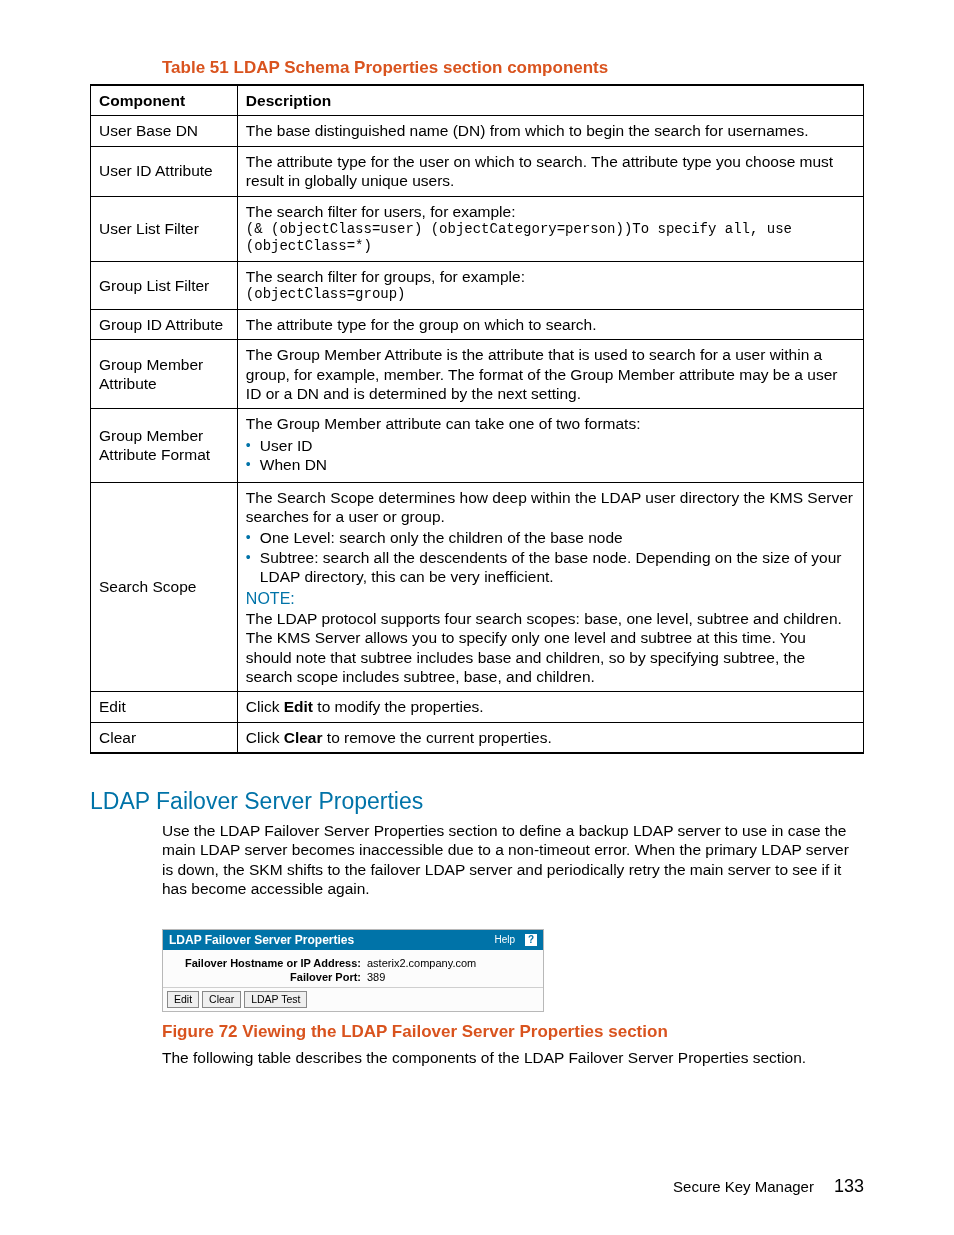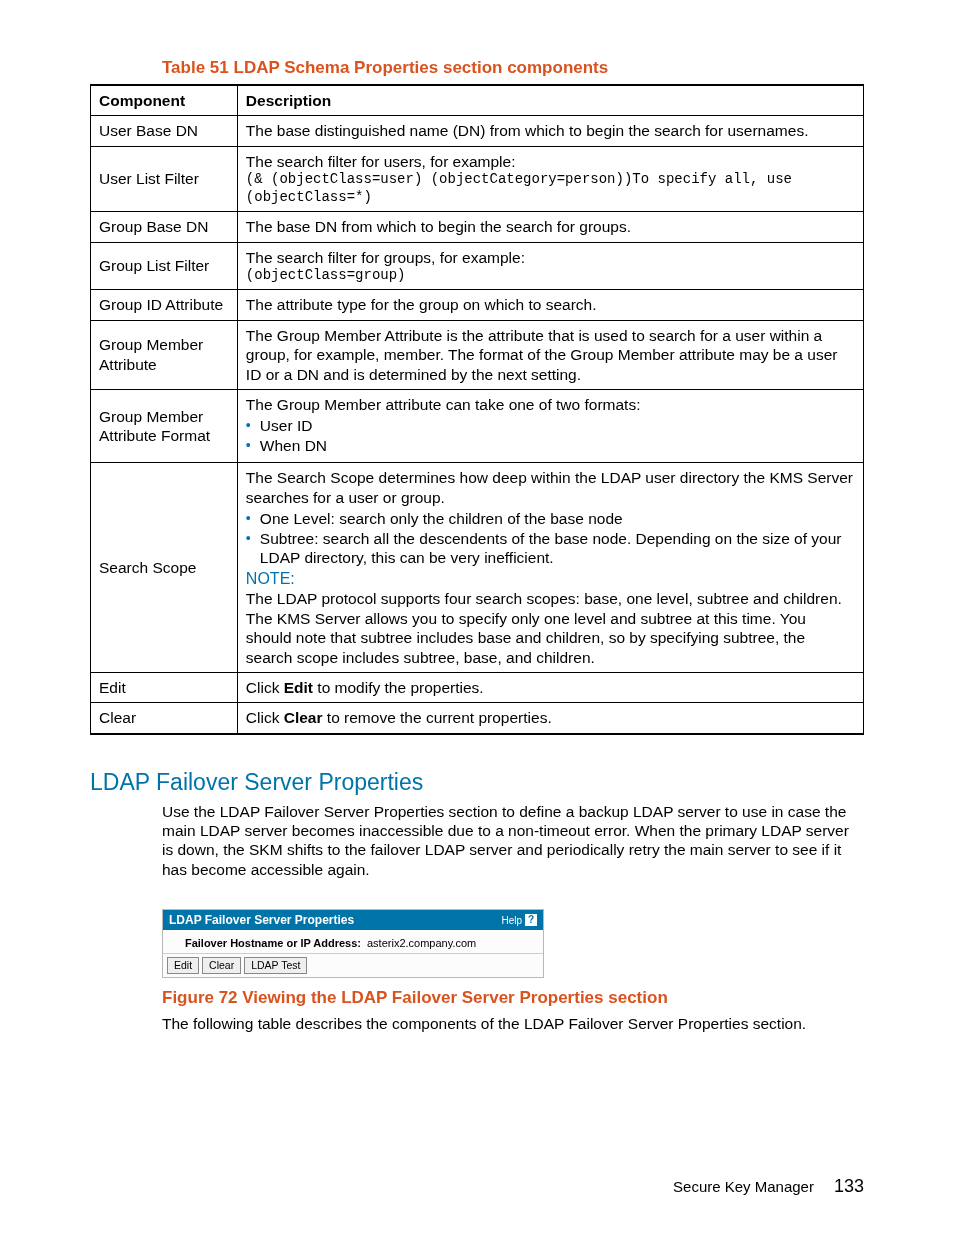--- a/index.html
+++ b/index.html
@@ -100,21 +100,21 @@
     font-weight: bold;
     font-size: 12px;
     padding: 3px 6px;
     display: flex;
     justify-content: space-between;
     align-items: center;
   }
   .ui-help {
     display: inline-flex;
     align-items: center;
-    gap: 3px;
+    gap: 10px;
     font-size: 10px;
     font-weight: normal;
   }
   .ui-help .q {
     display: inline-block;
     width: 12px; height: 12px;
     background: #fff;
     color: #0073a8;
     text-align: center;
     line-height: 12px;
@@ -179,34 +179,34 @@
         <th>Description</th>
       </tr>
     </thead>
     <tbody>
 
       <tr>
         <td class="comp">User Base DN</td>
         <td>The base distinguished name (DN) from which to begin the search for usernames.</td>
       </tr>
 
+      <tr>
+        <td class="comp">User ID Attribute</td>
+        <td>The attribute type for the user on which to search. The attribute type you choose must result in globally unique users.</td>
+      </tr>
 
       <tr>
         <td class="comp">User List Filter</td>
         <td>
           <div>The search filter for users, for example:</div>
           <div class="mono"><span>(&amp; (objectClass=user) (objectCategory=person))</span><span>To specify all, use</span></div>
           <div class="mono">(objectClass=*)</div>
         </td>
       </tr>
 
-      <tr>
-        <td class="comp">Group Base DN</td>
-        <td>The base DN from which to begin the search for groups.</td>
-      </tr>
 
       <tr>
         <td class="comp">Group List Filter</td>
         <td>
           <div>The search filter for groups, for example:</div>
           <div class="mono">(objectClass=group)</div>
         </td>
       </tr>
 
       <tr>
@@ -268,20 +268,24 @@
       <span class="ui-help">
         <span>Help</span>
         <span class="q">?</span>
       </span>
     </div>
     <div class="ui-body">
       <div class="ui-row">
         <span class="lbl">Failover Hostname or IP Address:</span>
         <span class="val">asterix2.company.com</span>
       </div>
+      <div class="ui-row">
+        <span class="lbl">Failover Port:</span>
+        <span class="val">389</span>
+      </div>
     </div>
     <div class="ui-buttons">
       <button class="ui-btn">Edit</button>
       <button class="ui-btn">Clear</button>
       <button class="ui-btn">LDAP Test</button>
     </div>
   </div>
 
   <div class="caption figure">Figure 72 Viewing the LDAP Failover Server Properties section</div>
   <p class="body-para">The following table describes the components of the LDAP Failover Server Properties section.</p>

